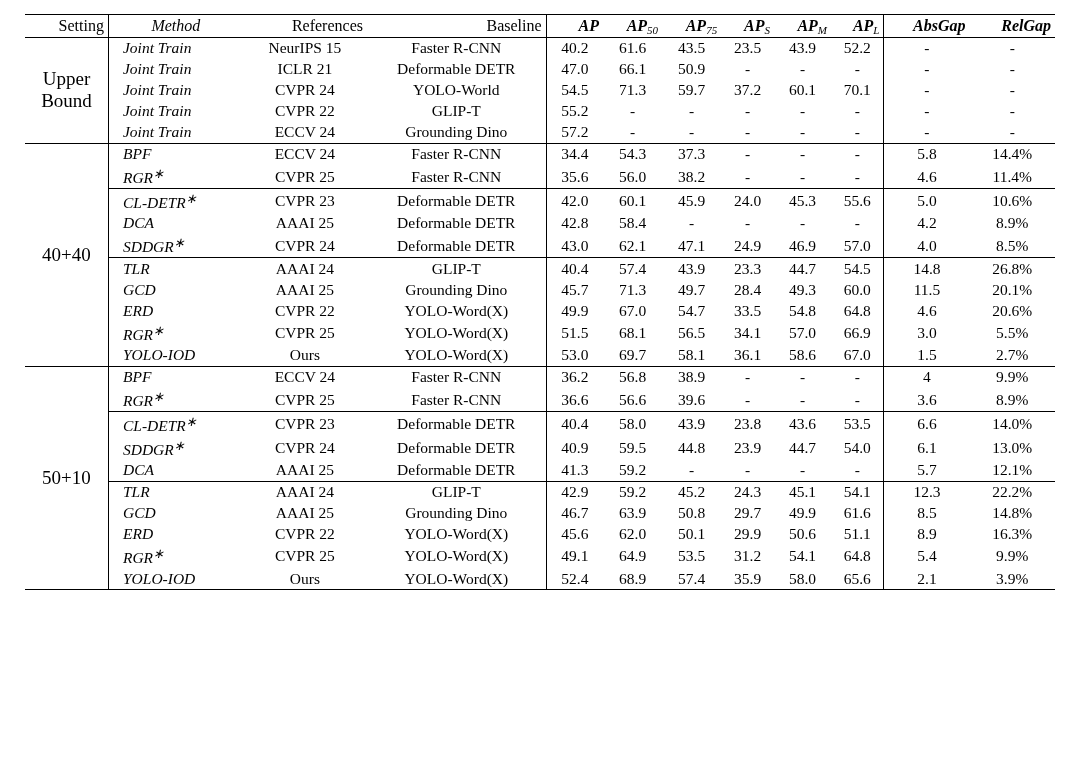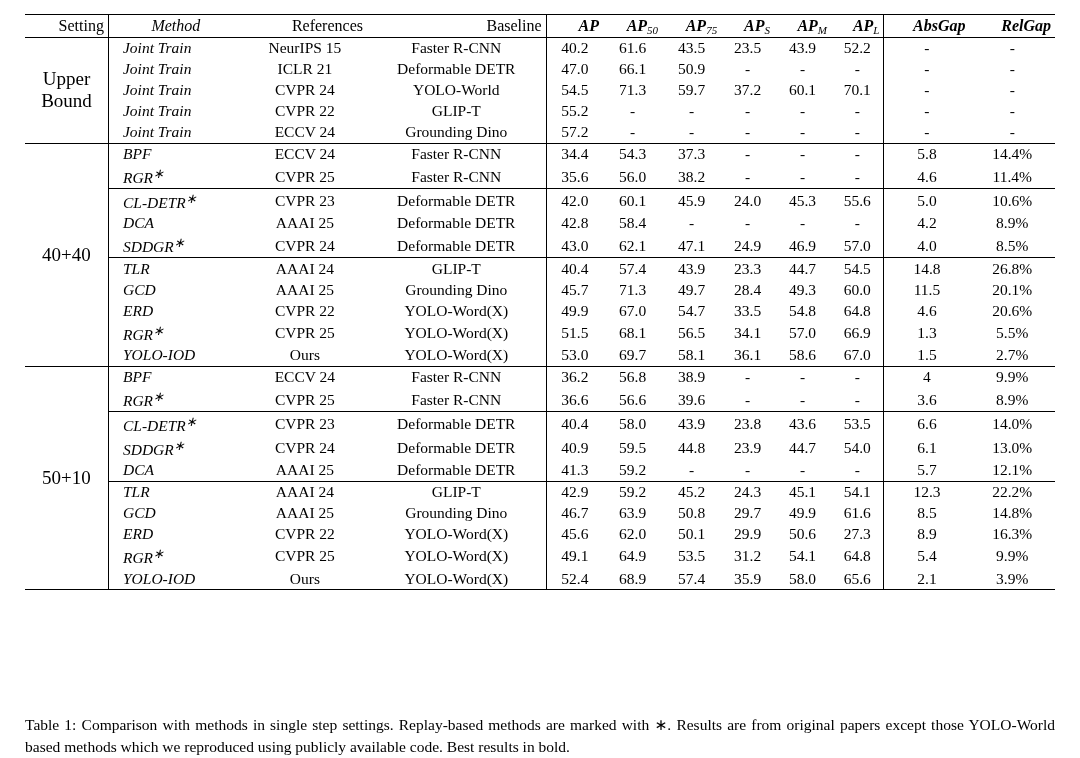--- a/index.html
+++ b/index.html
@@ -294,21 +294,21 @@
         <tr class="">
           <td class="col-method">RGR<span class="star">∗</span></td>
           <td class="col-ref">CVPR 25</td>
           <td class="col-base vl-right">YOLO-Word(X)</td>
           <td class="col-ap">51.5</td>
           <td class="col-ap50">68.1</td>
           <td class="col-ap75">56.5</td>
           <td class="col-aps">34.1</td>
           <td class="col-apm">57.0</td>
           <td class="col-apl vl-right">66.9</td>
-          <td class="col-absgap">1.3</td>
+          <td class="col-absgap">3.0</td>
           <td class="col-relgap">5.5%</td>
         </tr>
         <tr class="">
           <td class="col-method bold">YOLO-IOD</td>
           <td class="col-ref">Ours</td>
           <td class="col-base vl-right">YOLO-Word(X)</td>
           <td class="col-ap bold">53.0</td>
           <td class="col-ap50 bold">69.7</td>
           <td class="col-ap75 bold">58.1</td>
           <td class="col-aps bold">36.1</td>
@@ -413,21 +413,21 @@
         </tr>
         <tr class="">
           <td class="col-method">ERD</td>
           <td class="col-ref">CVPR 22</td>
           <td class="col-base vl-right">YOLO-Word(X)</td>
           <td class="col-ap">45.6</td>
           <td class="col-ap50">62.0</td>
           <td class="col-ap75">50.1</td>
           <td class="col-aps">29.9</td>
           <td class="col-apm">50.6</td>
-          <td class="col-apl vl-right">27.3</td>
+          <td class="col-apl vl-right">51.1</td>
           <td class="col-absgap">8.9</td>
           <td class="col-relgap">16.3%</td>
         </tr>
         <tr class="">
           <td class="col-method">RGR<span class="star">∗</span></td>
           <td class="col-ref">CVPR 25</td>
           <td class="col-base vl-right">YOLO-Word(X)</td>
           <td class="col-ap">49.1</td>
           <td class="col-ap50">64.9</td>
           <td class="col-ap75">53.5</td>
@@ -449,15 +449,14 @@
           <td class="col-apl vl-right bold">65.6</td>
           <td class="col-absgap bold">2.1</td>
           <td class="col-relgap bold">3.9%</td>
         </tr>
         <tr class="bottomspacer">
           <td colspan="12" style="border-top:1.6px solid #000; padding:0; height:0;"></td>
         </tr>
       </tbody>
   </table>
 
-  <div class="caption">Table 1: Comparison with methods in single step settings. Replay-based methods are marked with ∗. Results are from original papers except those YOLO-World based methods which we reproduced using publicly available code. Best results in bold.</div>
 
 </div>
 
 </body></html>

